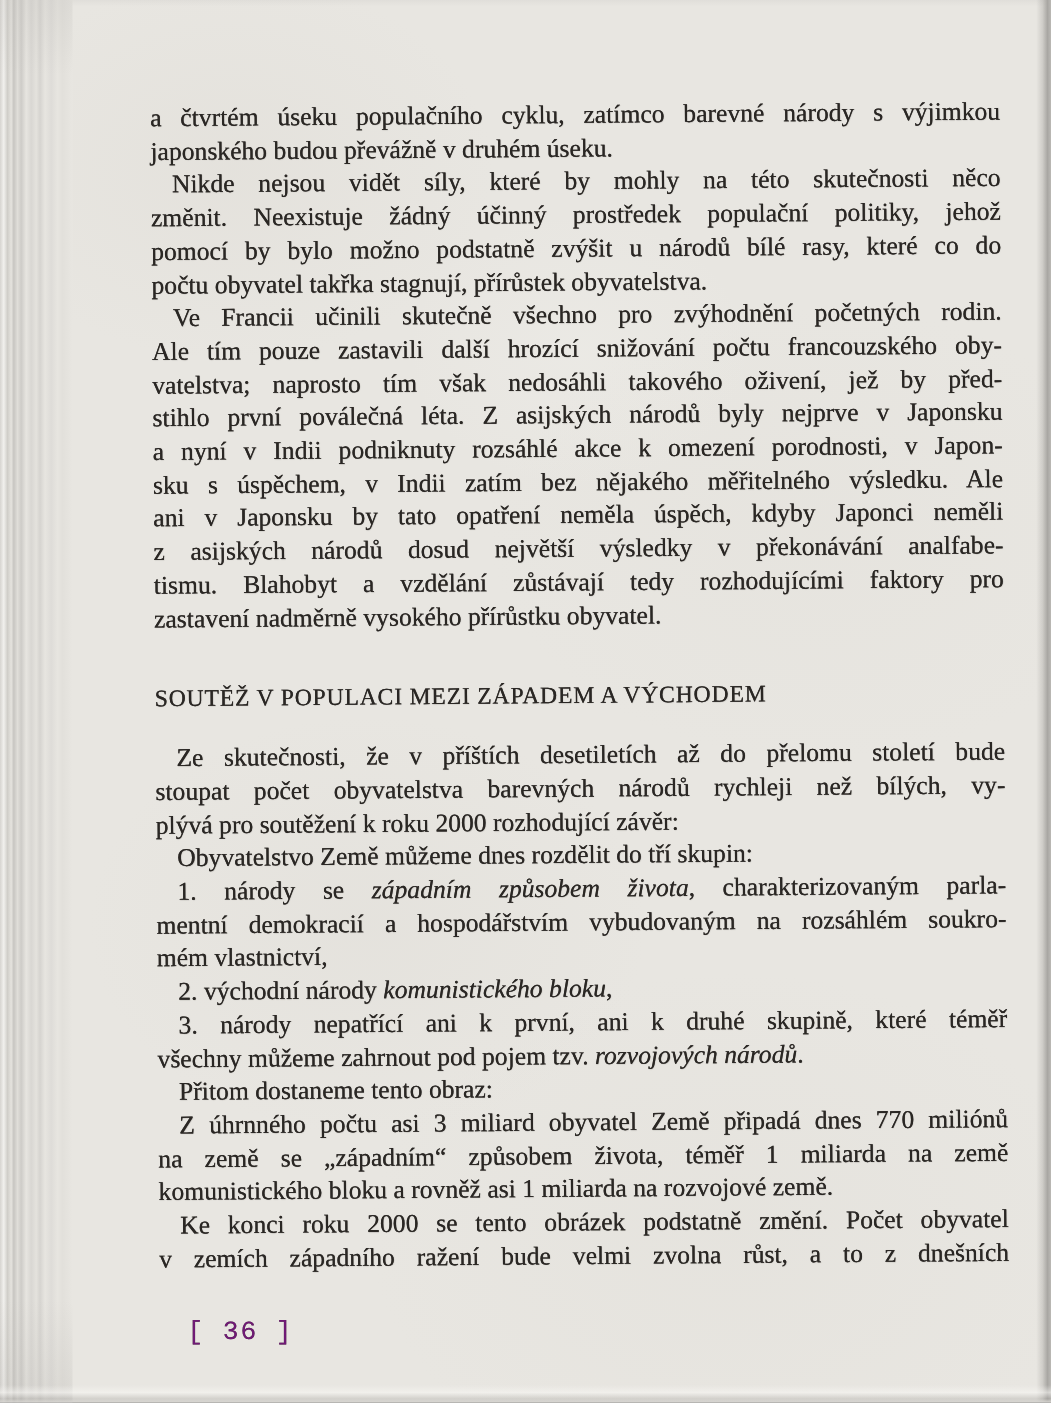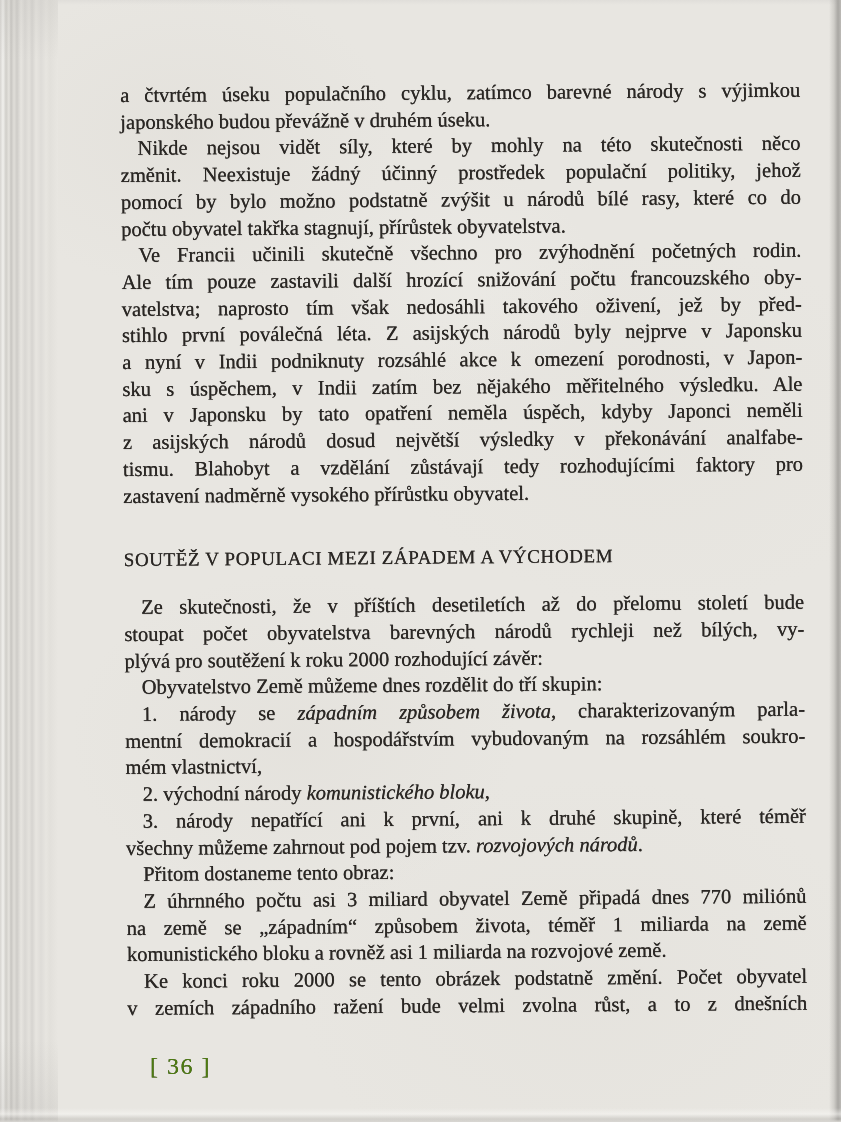--- a/index.html
+++ b/index.html
@@ -50,22 +50,22 @@
   .line.just{text-align:justify;text-align-last:justify;}
   .line.ind{padding-left:17px;}
   .it{font-style:italic;}
   .heading{
     margin:38px 0 21px 0;
     font-size:19px;letter-spacing:.6px;line-height:26px;
     color:#2a2724;
   }
   .folio{
     position:absolute;left:150px;top:1053px;
-    font-family:Liberation Serif, serif;
-    font-size:24px;line-height:27px;letter-spacing:1.5px;color:#4d7c0f;
+    font-family:Liberation Mono, monospace;
+    font-size:21px;line-height:27px;letter-spacing:1.5px;color:#701a75;
     text-shadow:0 0 .5px rgba(42,39,36,.85);
   }
 </style>
 </head>
 <body>
 
 <div class="page">
   <div class="texture"></div>
   <div class="edge-left"></div>
   <div class="edge-right"></div>

